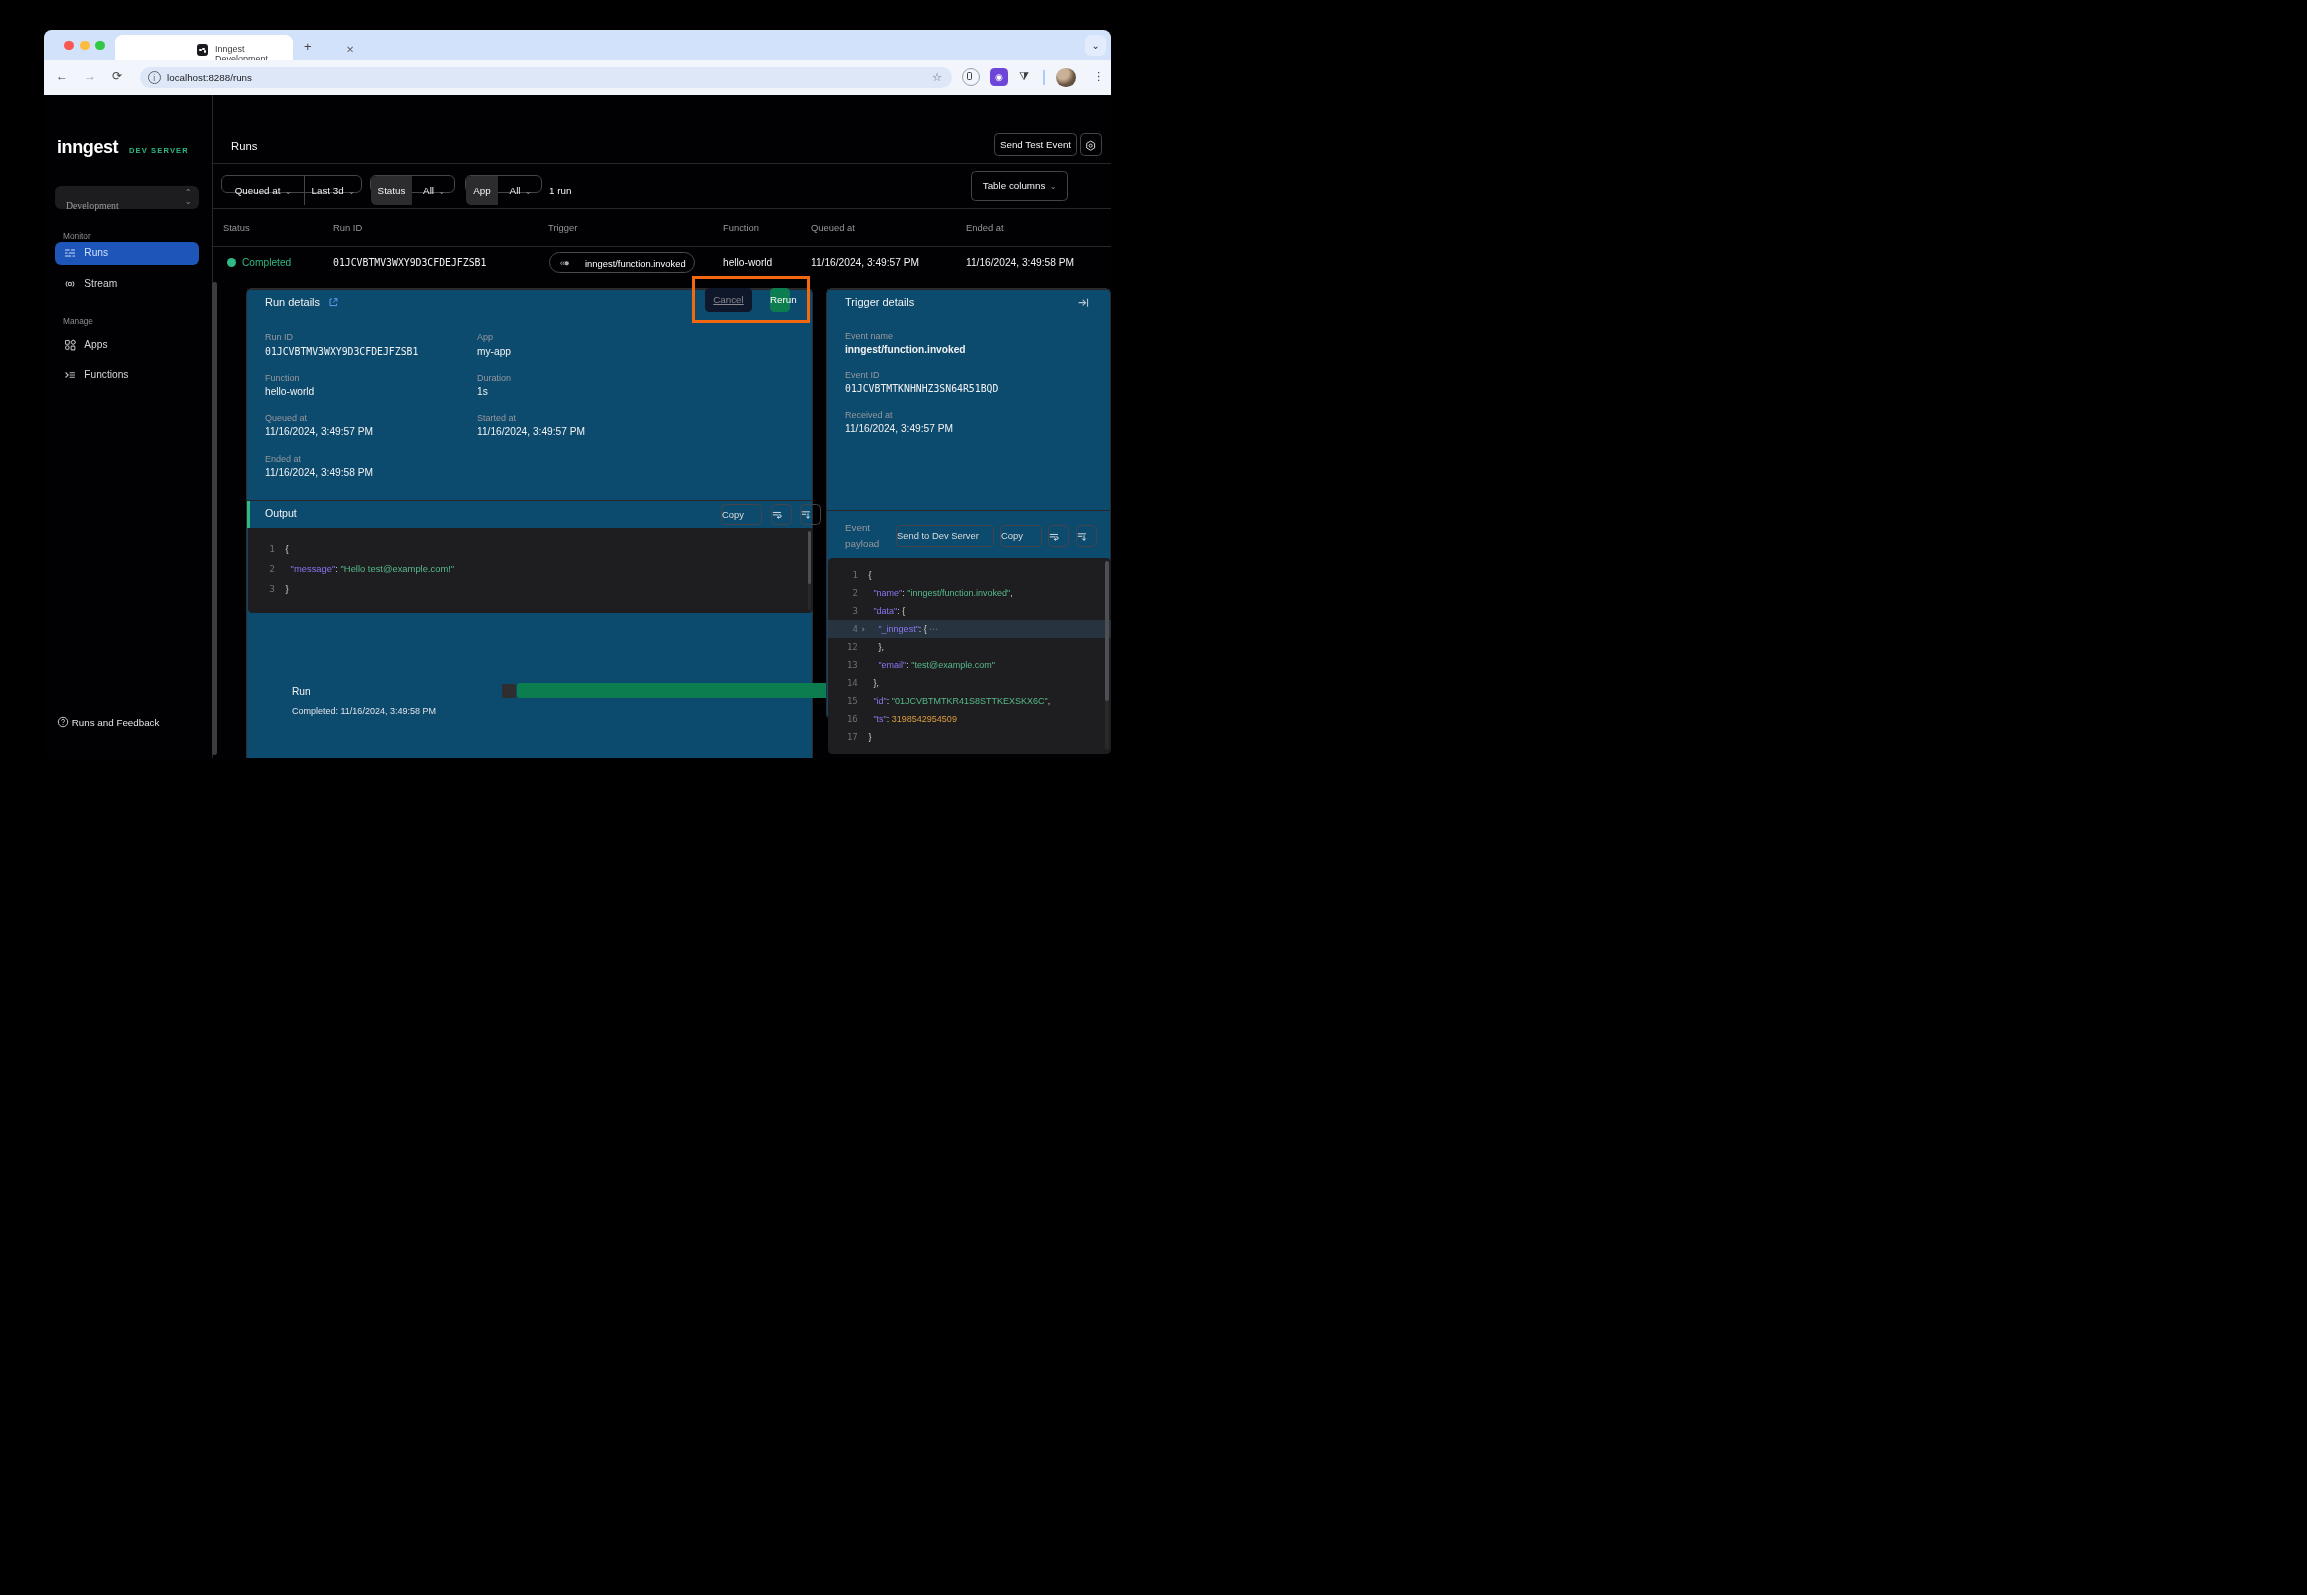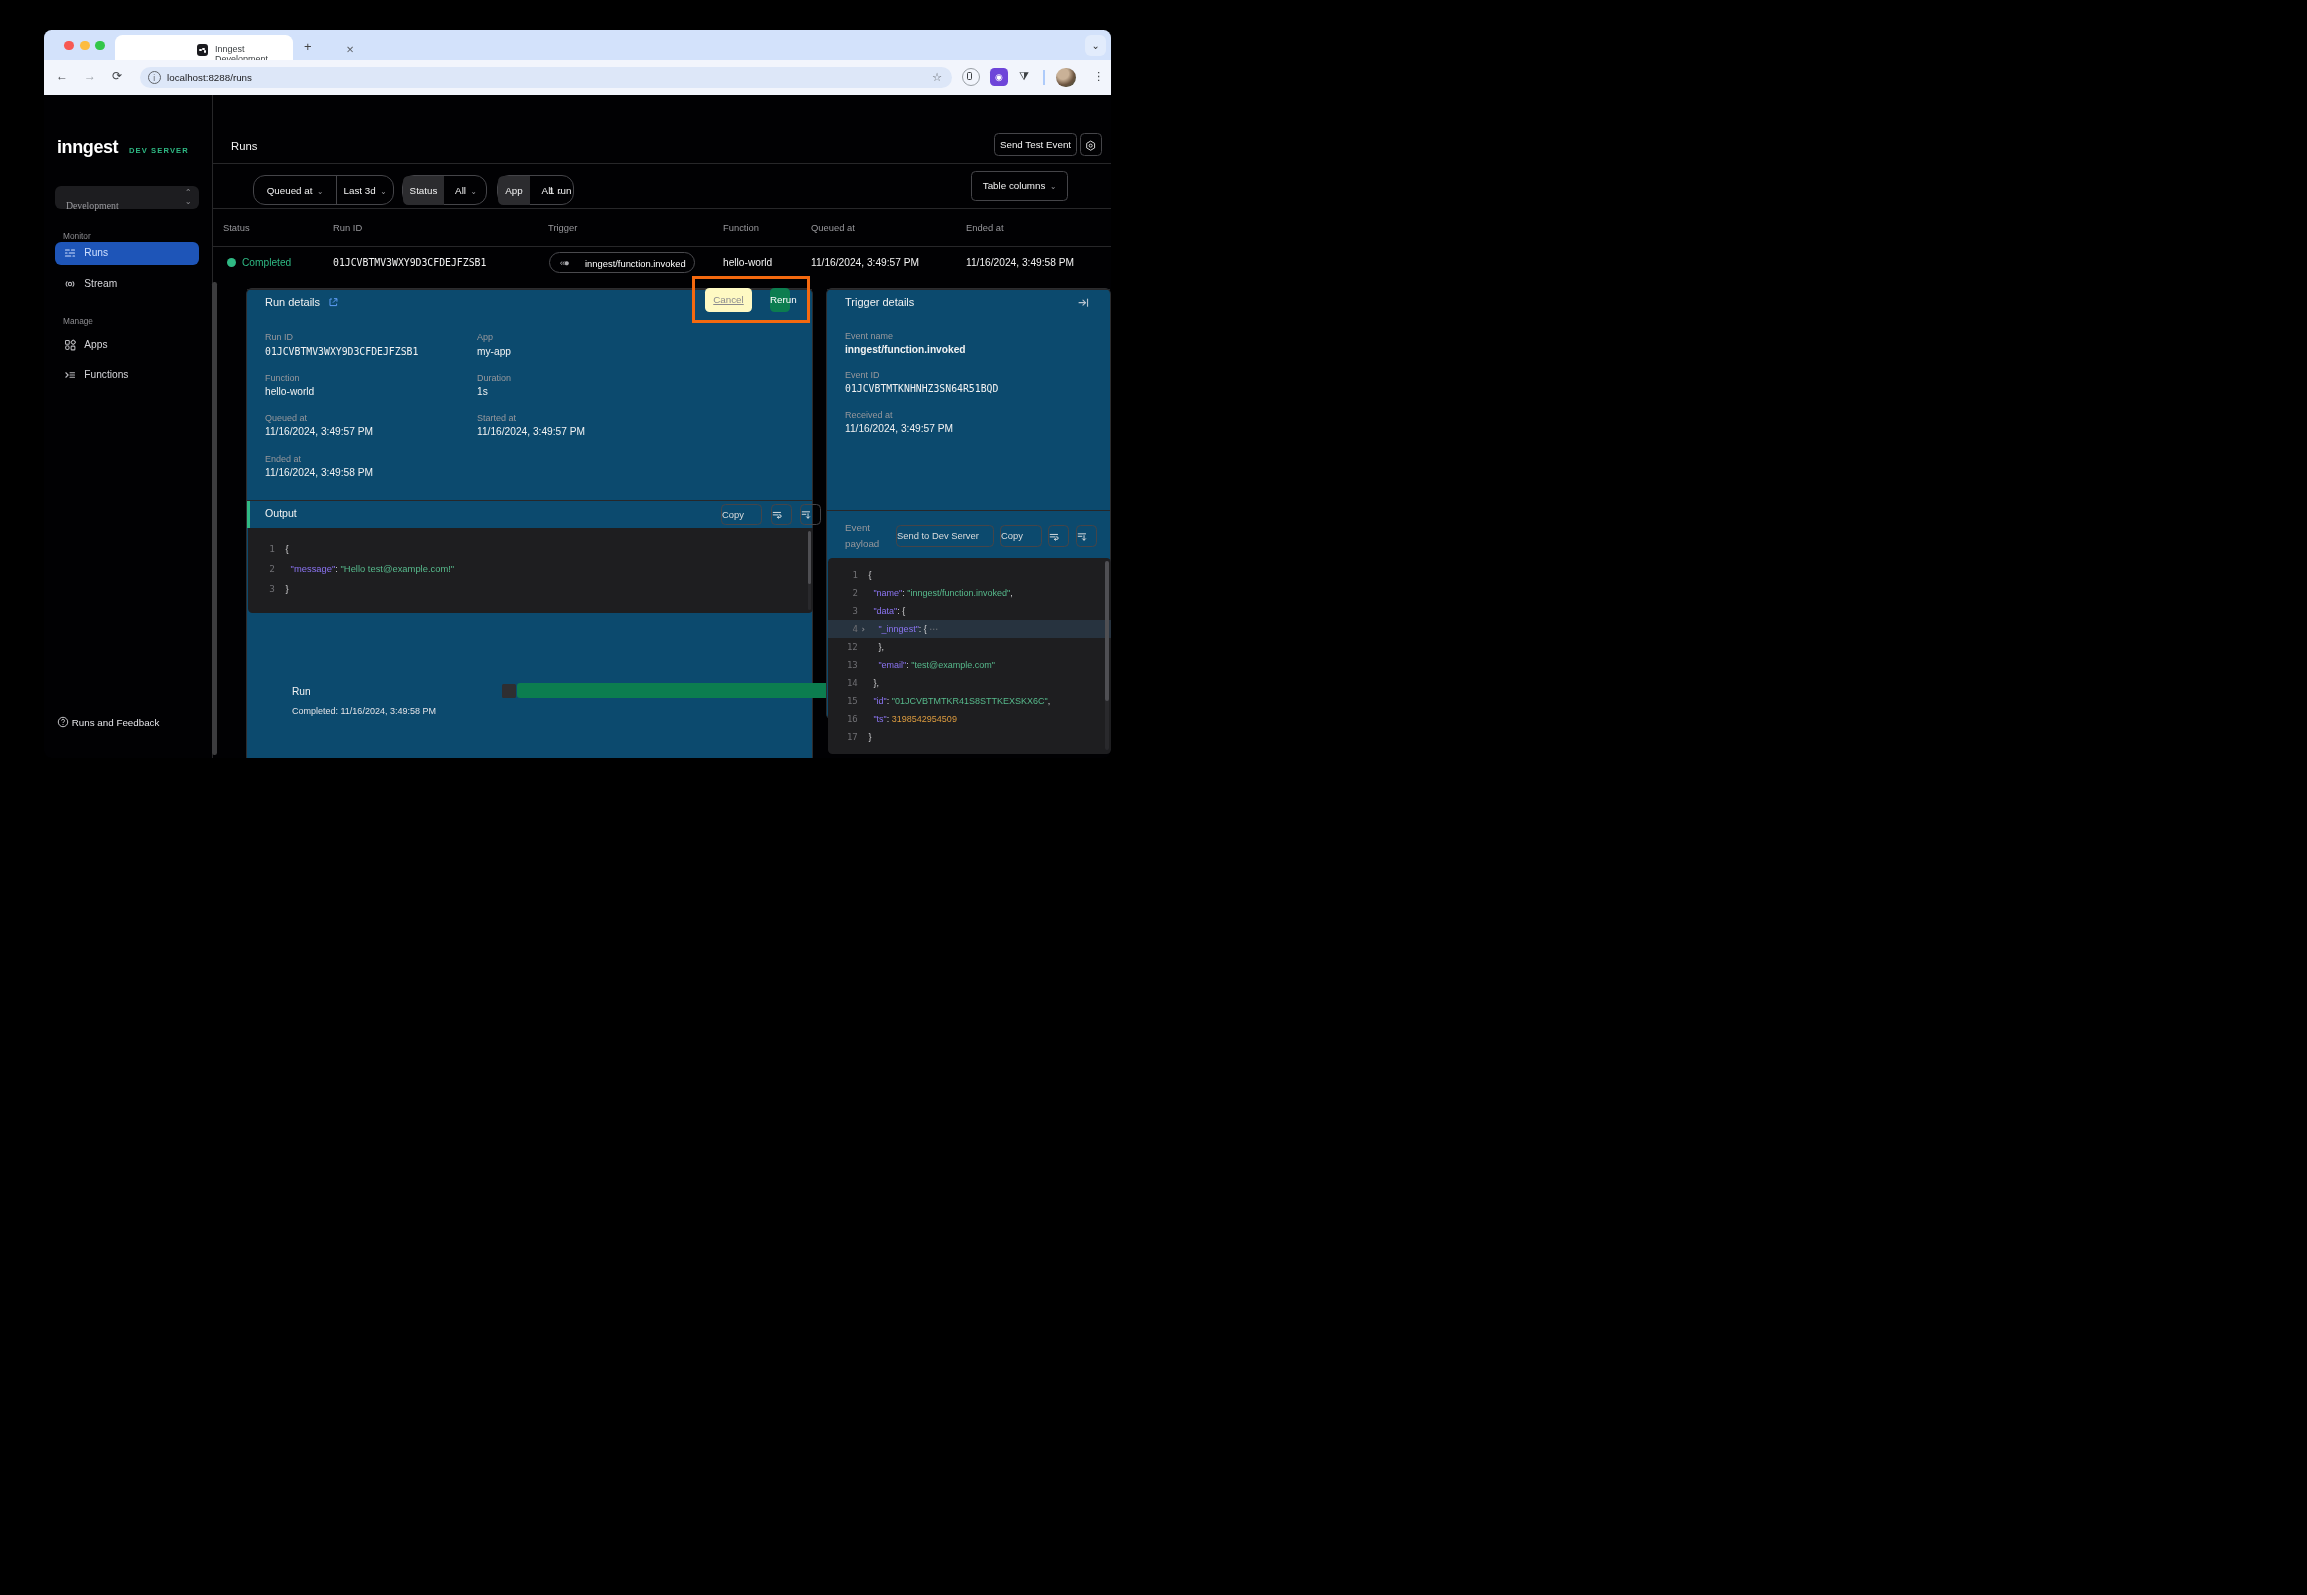--- a/index.html
+++ b/index.html
@@ -57,21 +57,21 @@
   #help{left:13px;top:621px;font-size:9.8px;color:#e4e4e8;}
 
   
   #main-title{left:187px;top:45px;font-size:11.3px;}
   .btn{border:0.8px solid #454549;border-radius:4.5px;background:transparent;color:#f2f2f2;text-align:center;}
   #send-test{left:950px;top:38px;width:83px;height:23.4px;font-size:9.8px;line-height:22px;}
   #gearbtn{left:1036px;top:38px;width:22px;height:23.4px;line-height:22px;}
   .hdr-hr1{left:168px;top:68px;width:899px;height:0.8px;}
 
   
-  .fgroup{top:80px;height:30px;border:0.8px solid #454549;border-radius:12px;font-size:9.8px;color:#f2f2f2;margin-left:32px;}
+  .fgroup{top:80px;height:18px;border:0.8px solid #454549;border-radius:6px;font-size:9.8px;color:#f2f2f2;}
   .fseg{position:absolute;top:0;height:29px;line-height:29px;text-align:center;}
   .fseg.dark{background:#2c2c2f;}
   .fchev{font-size:7.6px;color:#9a9a9e;margin-left:4.5px;}
   #count{left:505px;top:90px;font-size:9.8px;}
   #tablecols{left:927px;top:76px;width:97px;height:29.5px;font-size:9.8px;line-height:28px;}
   .hdr-hr2{left:168px;top:113px;width:899px;height:0.8px;}
 
   
   .th{top:127px;font-size:9.4px;color:#98989c;}
   .td{top:162px;font-size:10.2px;}
@@ -114,21 +114,21 @@
   
   .notch{background:#2e2e31;border-radius:1.5px;}
   .gbar{background:#0c7d4f;border-radius:3px;}
 
   
   #pay-hr{left:0;top:221px;width:100%;height:0.8px;background:#272729;}
   #payblock{left:0.8px;top:269px;width:283px;height:196px;border-radius:4.5px;}
 
   
   #annot{left:648px;top:181px;width:118px;height:47px;border:3.8px solid #f4690f;z-index:50;}
-  #cancelbtn{left:661px;top:193px;width:47px;height:24px;background:#fef9c3;border-radius:4.5px;color:#8a8a8e;font-size:9.8px;text-align:center;line-height:24px;text-decoration:underline;}
+  #cancelbtn{left:661px;top:193px;width:47px;height:24px;background:#0f172a;border-radius:4.5px;color:#8a8a8e;font-size:9.8px;text-align:center;line-height:24px;text-decoration:underline;}
   #rerunbtn{left:726px;top:193px;width:20px;height:24px;background:#0c7d4f;border-radius:4.5px;color:#fff;font-size:9.8px;text-align:center;line-height:24px;}
 </style>
 </head>
 <body>
 
 <div id="stage">
   <div id="win" class="abs">
 
     <div id="tabstrip" class="abs">
       <div class="abs tl" style="left:20.4px;background:#f75952"></div>

